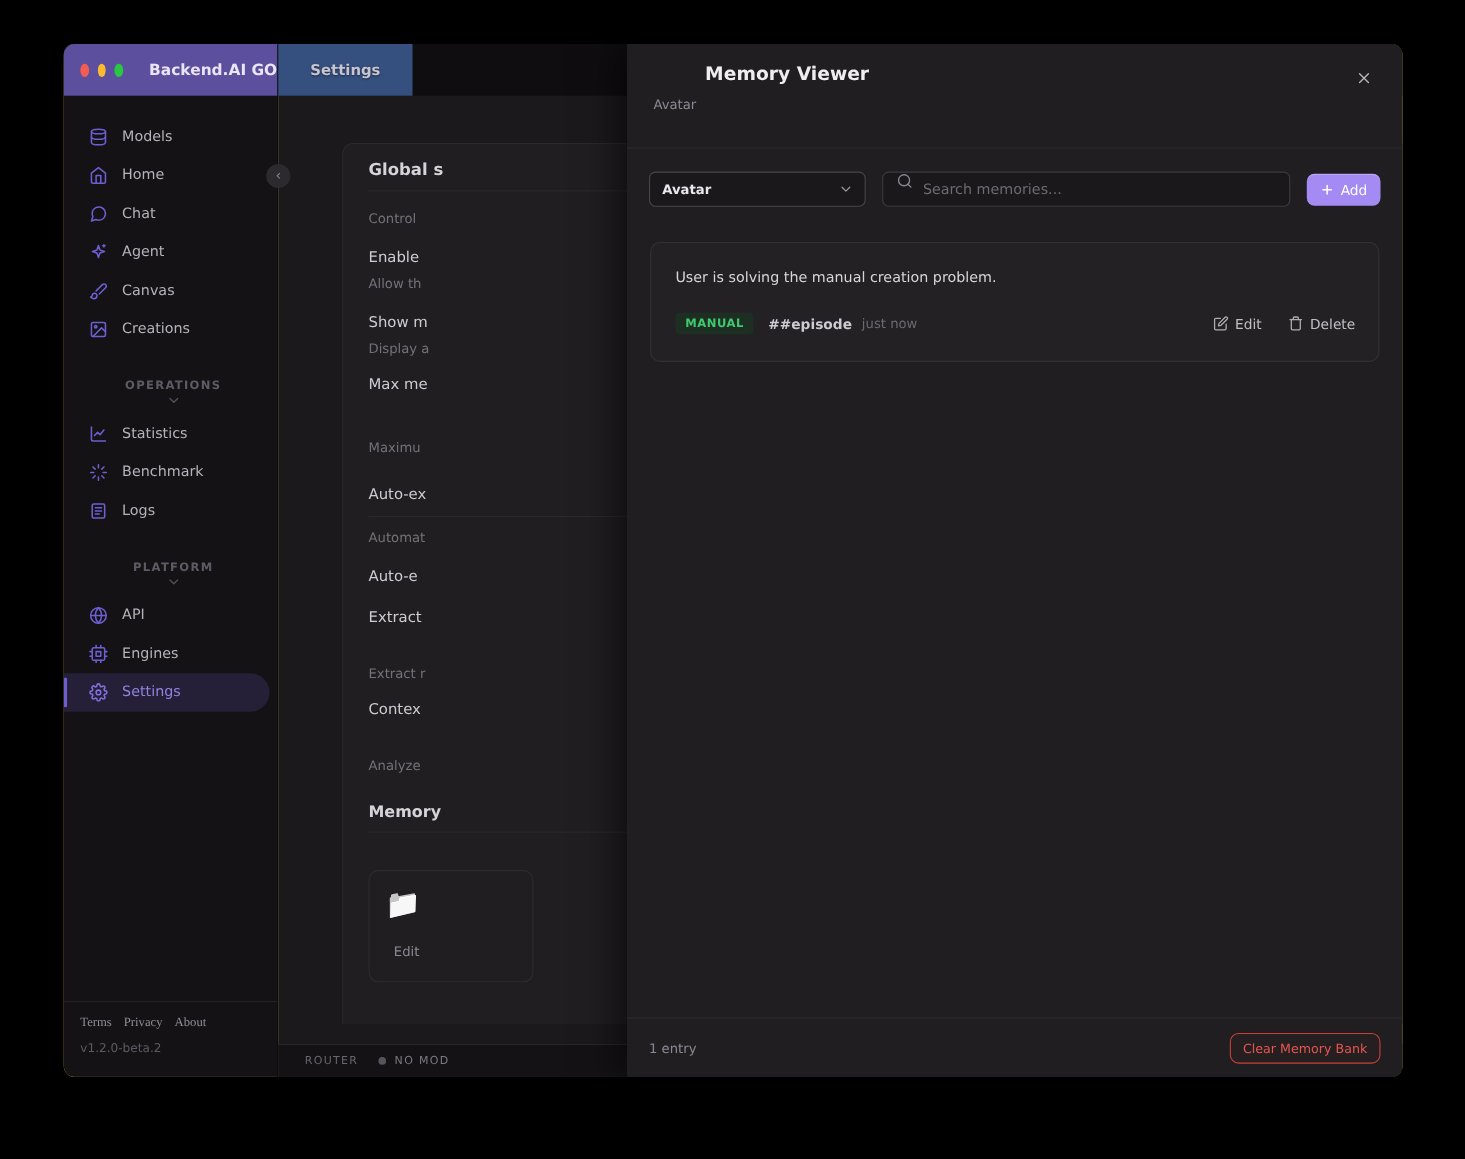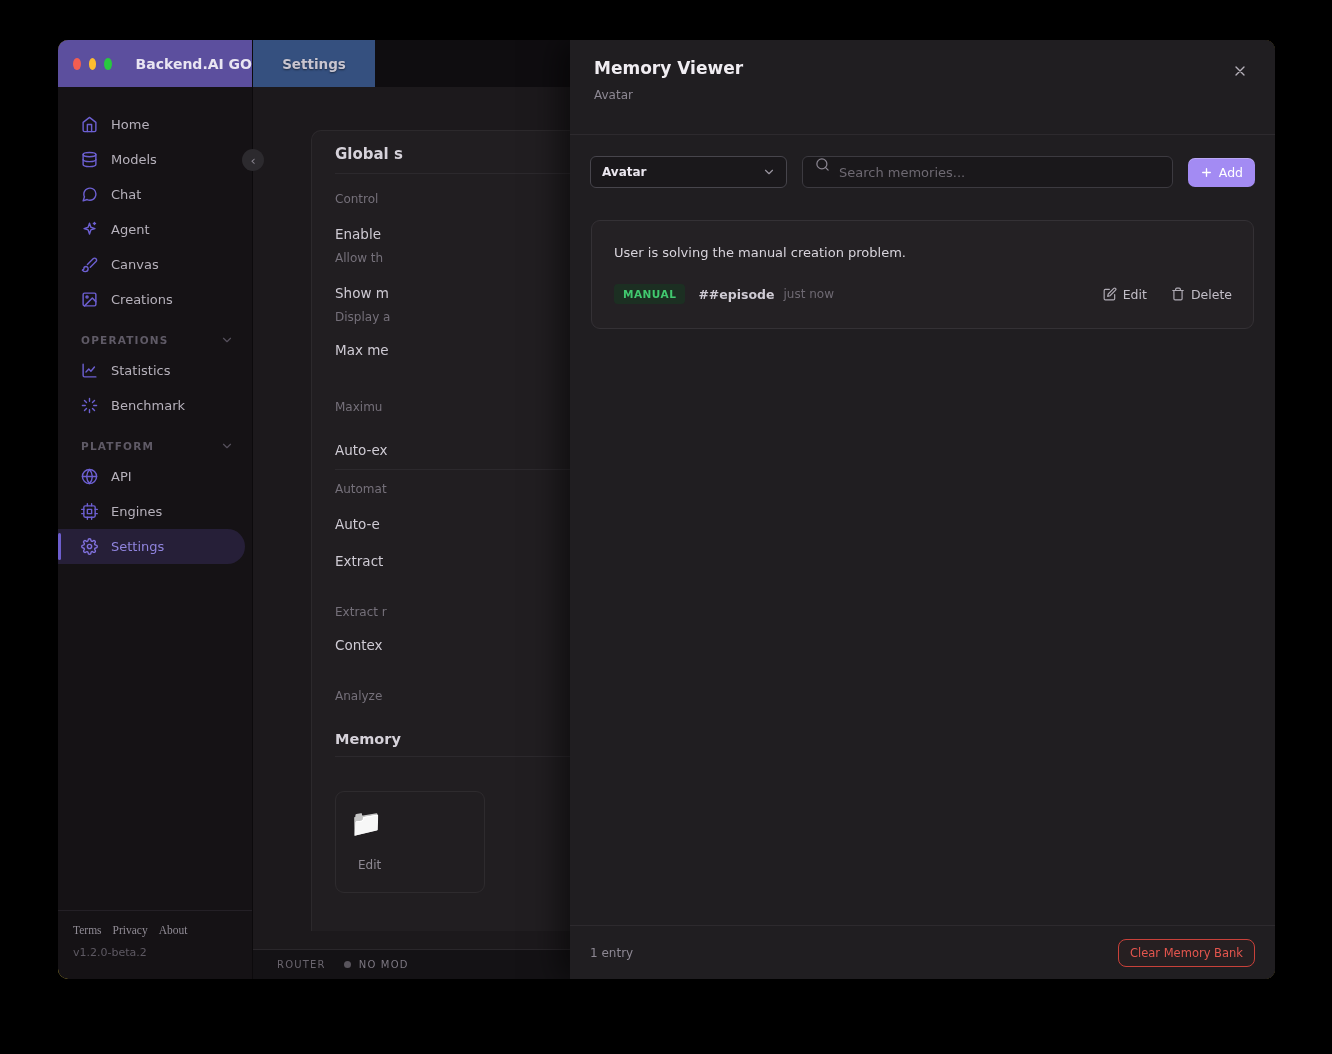--- a/index.html
+++ b/index.html
@@ -18,21 +18,21 @@
   .dot.red { background:#f25d51; } .dot.yellow { background:#fdbc2e; } .dot.green { background:#28c83f; }
   .app-title { color:#e9e5f2; font-size:14px; font-weight:bold; margin-left:16px; white-space:nowrap; }
 
   .nav { padding-top:20px; }
   .nav-item { height:35px; display:flex; align-items:center; padding-left:23px; gap:13px; color:#b6b1bb; font-size:13px; cursor:default; position:relative; }
   .nav-item .ic { color:#6c5fd1; width:17px; height:17px; }
   .nav-item.active { background:#261f38; border-radius:0 18px 18px 0; margin-right:7px; color:#9084de; }
   .nav-item.active .ic { color:#8071dd; }
   .nav-item.active::before { content:""; position:absolute; left:0; top:4px; bottom:4px; width:3px; background:#6d5ece; border-radius:2px; }
 
-  .section-head { display:flex; align-items:center; justify-content:space-between; padding:0 18px 0 23px; margin:16px 0 6px; color:#5f5a66; font-size:10.5px; letter-spacing:1.2px; font-weight:bold; }
+  .section-head { display:flex; align-items:center; justify-content:space-between; padding:0 18px 0 23px; margin:28px 0 6px; color:#5f5a66; font-size:10.5px; letter-spacing:1.2px; font-weight:bold;flex-direction:column; }
   .section-head .ic { color:#55505c; width:14px; height:14px; }
 
   .sidebar-footer { margin-top:auto; border-top:1px solid #242026; padding:13px 15px 0; height:69px; }
   .footer-links { display:flex; gap:11px; }
   .footer-links span { color:#918c96; font-size:11.5px;font-family:Liberation Serif, serif; }
   .version { color:#5e5963; font-size:11px; margin-top:10px; }
 
   
   .content { flex:1; position:relative; background:#1c191c; }
   .tabbar { height:47px; background:#0f0d10; display:flex; }
@@ -52,21 +52,21 @@
   .collapse-btn { position:absolute; left:-11px; top:62px; width:22px; height:22px; border-radius:50%; background:#2c2a2e; color:#8a8590; font-size:13px; display:flex; align-items:center; justify-content:center; z-index:3; }
 
   .statusbar { position:absolute; left:0; right:0; bottom:0; height:30px; background:#141215; border-top:1px solid #2a272b; display:flex; align-items:center; padding-left:24px; }
   .statusbar .st-left { color:#6a656e; font-size:10px; letter-spacing:1.2px; }
   .statusbar .st-dot { width:7px; height:7px; border-radius:50%; background:#58545c; margin:0 8px 0 18px; }
   .statusbar .st-right { color:#7d7882; font-size:10px; letter-spacing:1.2px; white-space:nowrap; }
 
   
   .modal { position:absolute; left:317px; top:0; right:0; bottom:0; background:#201e21; box-shadow:-10px 0 30px rgba(0,0,0,.55); display:flex; flex-direction:column; }
   .modal-header { position:relative; padding:18px 24px 0; height:95px; border-bottom:1px solid #2d2a2e; }
-  .modal-title { color:#f0edf2; font-size:17px; font-weight:600; }
+  .modal-title { color:#f0edf2; font-size:17px; font-weight:600;margin-left:47px; }
   .modal-subtitle { color:#8d8893; font-size:12px; margin-top:10px; }
   .modal-close { position:absolute; top:18px; right:22px; width:26px; height:26px; color:#b5b1ba; display:flex; align-items:center; justify-content:center; }
 
   .toolbar { display:flex; align-items:center; gap:15px; padding:21px 20px 0; }
   .select { width:197px; height:32px; background:#1a181b; border:1px solid #47454c; border-radius:6px; display:flex; align-items:center; justify-content:space-between; padding:0 10px 0 11px; }
   .select .select-value { color:#eae6ee; font-size:12px; font-weight:600; }
   .select .ic { color:#9a95a0; width:14px; height:14px; }
   .searchbox { flex:1; height:32px; background:#1a181b; border:1px solid #3c3a40; border-radius:6px; display:flex; padding:0 12px; gap:9px; }
   .searchbox .ic { color:#8a8590; width:15px; height:15px; flex:0 0 15px; }
   .searchbox input { flex:1; background:transparent; border:none; outline:none; color:#d8d4dc; font-size:13px; font-family:inherit; }
@@ -99,39 +99,39 @@
       <span class="dot red"></span>
       <span class="dot yellow"></span>
       <span class="dot green"></span>
       <span class="app-title">Backend.AI GO</span>
     </div>
 
     <nav class="nav">
       <div class="nav-item">
         <span class="ic">
             <svg viewBox="0 0 24 24" fill="none" stroke="currentColor" stroke-width="2" stroke-linecap="round" stroke-linejoin="round" width="17" height="17">
-              <path d="M3 9l9-7 9 7v11a2 2 0 0 1-2 2H5a2 2 0 0 1-2-2z"></path>
-              <path d="M9 22V12h6v10"></path>
-            </svg>
-          </span>
-        <span>Home</span>
-      </div>
-      <div class="nav-item">
-        <span class="ic">
-            <svg viewBox="0 0 24 24" fill="none" stroke="currentColor" stroke-width="2" stroke-linecap="round" stroke-linejoin="round" width="17" height="17">
               <ellipse cx="12" cy="5" rx="9" ry="3"></ellipse>
               <path d="M3 5v14c0 1.66 4 3 9 3s9-1.34 9-3V5"></path>
               <path d="M3 12c0 1.66 4 3 9 3s9-1.34 9-3"></path>
             </svg>
           </span>
         <span>Models</span>
       </div>
       <div class="nav-item">
         <span class="ic">
             <svg viewBox="0 0 24 24" fill="none" stroke="currentColor" stroke-width="2" stroke-linecap="round" stroke-linejoin="round" width="17" height="17">
+              <path d="M3 9l9-7 9 7v11a2 2 0 0 1-2 2H5a2 2 0 0 1-2-2z"></path>
+              <path d="M9 22V12h6v10"></path>
+            </svg>
+          </span>
+        <span>Home</span>
+      </div>
+      <div class="nav-item">
+        <span class="ic">
+            <svg viewBox="0 0 24 24" fill="none" stroke="currentColor" stroke-width="2" stroke-linecap="round" stroke-linejoin="round" width="17" height="17">
               <path d="M21 11.5a8.38 8.38 0 0 1-.9 3.8 8.5 8.5 0 0 1-7.6 4.7 8.38 8.38 0 0 1-3.8-.9L3 21l1.9-5.7a8.38 8.38 0 0 1-.9-3.8 8.5 8.5 0 0 1 4.7-7.6 8.38 8.38 0 0 1 3.8-.9h.5a8.48 8.48 0 0 1 8 8v.5z"></path>
             </svg>
           </span>
         <span>Chat</span>
       </div>
       <div class="nav-item">
         <span class="ic">
             <svg viewBox="0 0 24 24" fill="none" stroke="currentColor" stroke-width="2" stroke-linecap="round" stroke-linejoin="round" width="17" height="17">
               <path d="M12 3l1.9 5.8 5.8 1.9-5.8 1.9L12 18.4l-1.9-5.8-5.8-1.9 5.8-1.9z"></path>
               <path d="M19 2v3M20.5 3.5h-3"></path>
@@ -176,20 +176,29 @@
           </span>
         <span>Statistics</span>
       </div>
       <div class="nav-item">
         <span class="ic">
             <svg viewBox="0 0 24 24" fill="none" stroke="currentColor" stroke-width="2" stroke-linecap="round" stroke-linejoin="round" width="17" height="17">
               <path d="M12 2v4M12 18v4M4.93 4.93l2.83 2.83M16.24 16.24l2.83 2.83M2 12h4M18 12h4M4.93 19.07l2.83-2.83M16.24 7.76l2.83-2.83"></path>
             </svg>
           </span>
         <span>Benchmark</span>
+      </div>
+      <div class="nav-item">
+        <span class="ic">
+            <svg viewBox="0 0 24 24" fill="none" stroke="currentColor" stroke-width="2" stroke-linecap="round" stroke-linejoin="round" width="17" height="17">
+              <rect x="4" y="3" width="16" height="18" rx="2"></rect>
+              <path d="M8 8h8M8 12h8M8 16h5"></path>
+            </svg>
+          </span>
+        <span>Logs</span>
       </div>
 
       <div class="section-head">
         <span>PLATFORM</span>
         <span class="ic">
             <svg viewBox="0 0 24 24" fill="none" stroke="currentColor" stroke-width="2" stroke-linecap="round" stroke-linejoin="round" width="14" height="14">
               <path d="M6 9l6 6 6-6"></path>
             </svg>
           </span>
       </div>

